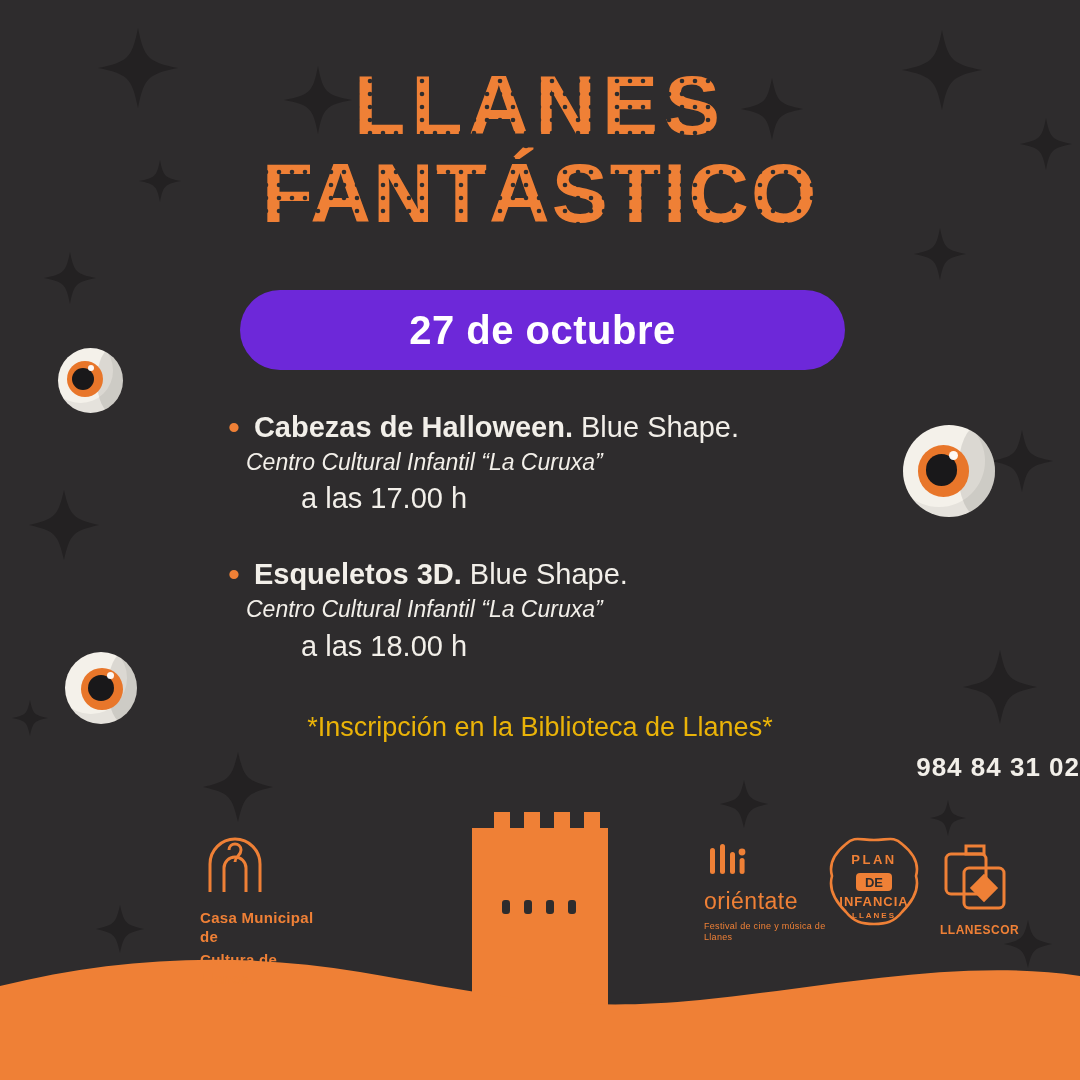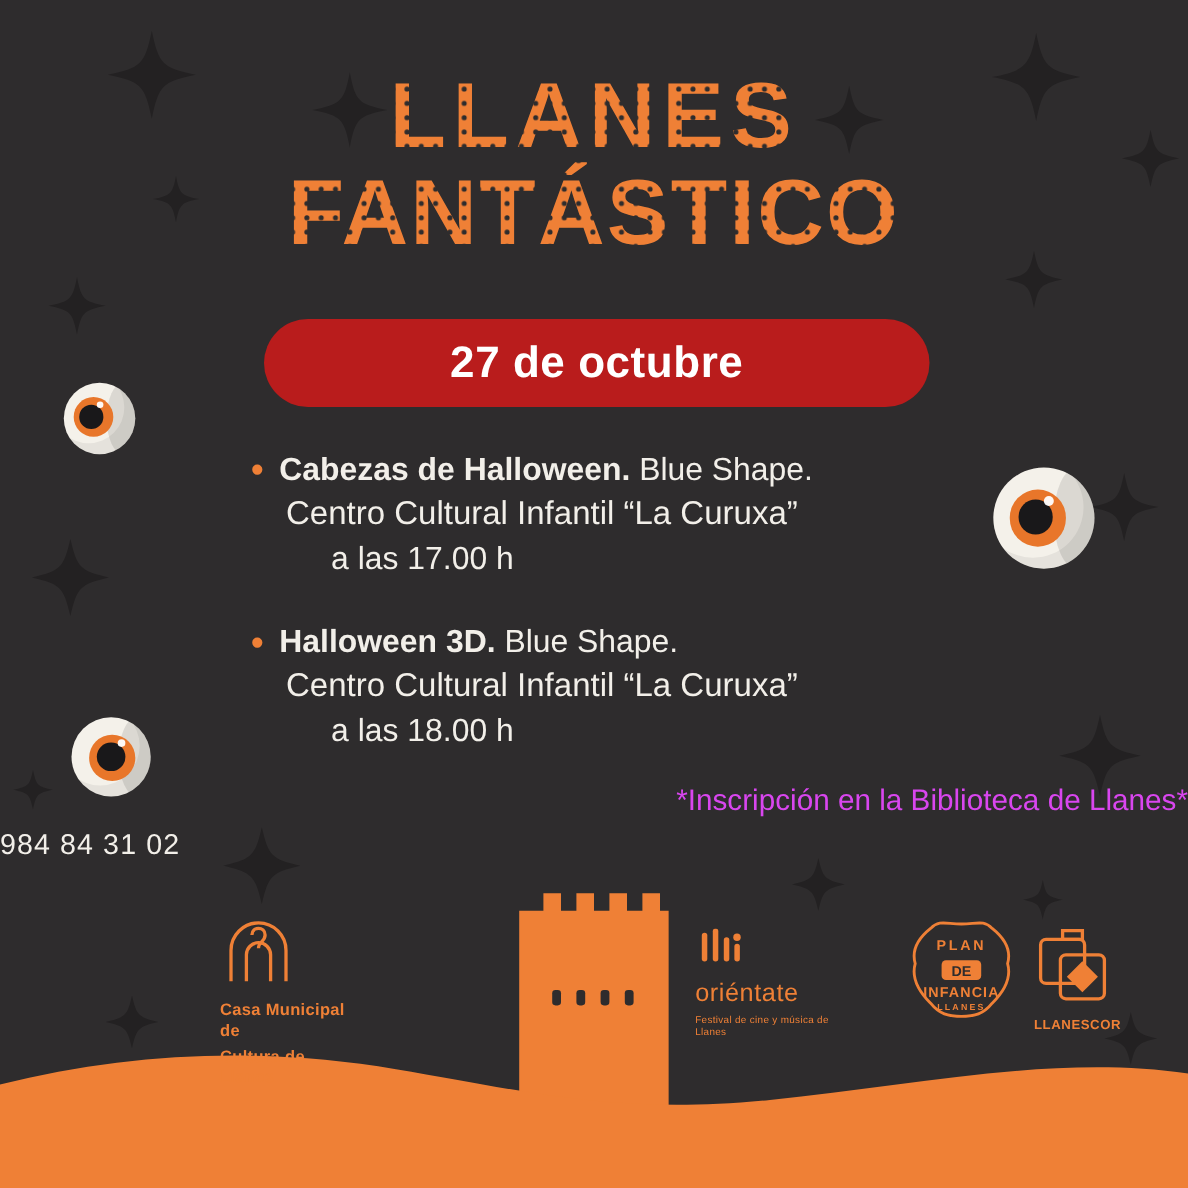--- a/index.html
+++ b/index.html
@@ -21,21 +21,21 @@
     position: absolute;
     top: 62px; left: 0; right: 0;
     text-align: center;
   }
 
   
   .date-pill {
     position: absolute;
     left: 240px; top: 290px;
     width: 605px; height: 80px;
-    background: #b91c1c;
+    background: #6d28d9;
     border-radius: 40px;
     display: flex; align-items: center; justify-content: center;
     color: #ffffff;
     font-size: 40px;
     font-weight: 700;
     letter-spacing: 0.5px;
   }
 
   
   .events {
@@ -52,44 +52,45 @@
   .bullet {
     color: #ef8036;
     font-size: 34px;
     line-height: 0.95;
     margin-right: 14px;
     margin-top: 3px;
   }
   .ev-name { font-weight: 700; margin-right: 8px; }
   .ev-sub  { font-weight: 400; text-align: right; }
   .ev-place {
-    font-size: 30px; line-height: 1.4;
-    margin-left: 32px; font-weight: 400;
+    font-size: 23px; line-height: 1.4;
+    margin-left: 18px; font-weight: 400; font-style: italic;
   }
   .ev-time {
     font-size: 29px; line-height: 1.4;
     margin-left: 73px; font-weight: 400;
   }
 
   
   .note {
     position: absolute;
     left: 0; right: 0; top: 707px;
-    text-align: right;
-    color: #d946ef;
+    text-align: center;
+    color: #eab308;
     font-size: 27px;
     line-height: 1.55;
   }
   .phone {
     position: absolute;
     left: 0; right: 0; top: 752px;
-    text-align: left;
+    text-align: right;
     color: #f2efe9;
     font-size: 26px;
     letter-spacing: 1px;
+    font-weight: bold;
   }
 
   
   .eye {
     position: absolute;
     border-radius: 50%;
     background: #f4f1ea;
     box-shadow: inset -10px -10px 0 0 rgba(0,0,0,0.06);
     overflow: hidden;
   }
@@ -197,21 +198,21 @@
         </span>
       </div>
       <div class="ev-place">Centro Cultural Infantil “La Curuxa”</div>
       <div class="ev-time">a las 17.00 h</div>
     </div>
 
     <div class="event" style="margin-top:36px;">
       <div class="event-head">
         <span class="bullet">•</span>
         <span>
-          <span class="ev-name">Halloween 3D.</span><span class="ev-sub">Blue Shape.</span>
+          <span class="ev-name">Esqueletos 3D.</span><span class="ev-sub">Blue Shape.</span>
         </span>
       </div>
       <div class="ev-place">Centro Cultural Infantil “La Curuxa”</div>
       <div class="ev-time">a las 18.00 h</div>
     </div>
 
   </div>
 
   <div class="note">*Inscripción en la Biblioteca de Llanes*</div>
   <div class="phone">984 84 31 02</div>
@@ -261,21 +262,21 @@
         <g fill="none" stroke="#ef8036" stroke-width="3">
           <path d="M10 58 v-28 a25 25 0 0 1 50 0 v28"></path>
           <path d="M24 58 v-24 a11 11 0 0 1 22 0 v24"></path>
         </g>
         <path d="M29 16 c0 -8 12 -8 12 0 c0 6 -6 6 -6 12" fill="none" stroke="#ef8036" stroke-width="3"></path>
       </svg>
       <span class="cap small">Casa Municipal de</span>
       <span class="cap small">Cultura de Llanes</span>
     </div>
 
-    <div class="logo" style="left:632px; top:14px; width:150px; font-weight:400;">
+    <div class="logo" style="left:704px; top:14px; width:150px; font-weight:400;">
       <svg width="46" height="34" viewBox="0 0 46 34">
         <g fill="#ef8036">
           <rect x="6" y="4" width="5" height="26" rx="2.5"></rect>
           <rect x="16" y="0" width="5" height="30" rx="2.5"></rect>
           <rect x="26" y="8" width="5" height="22" rx="2.5"></rect>
           <circle cx="38" cy="8" r="3.4"></circle>
           <rect x="35.6" y="14" width="5" height="16" rx="2.5"></rect>
         </g>
       </svg>
       <span class="cap" style="font-size:23px; font-weight:400; letter-spacing:.5px;">oriéntate</span>

